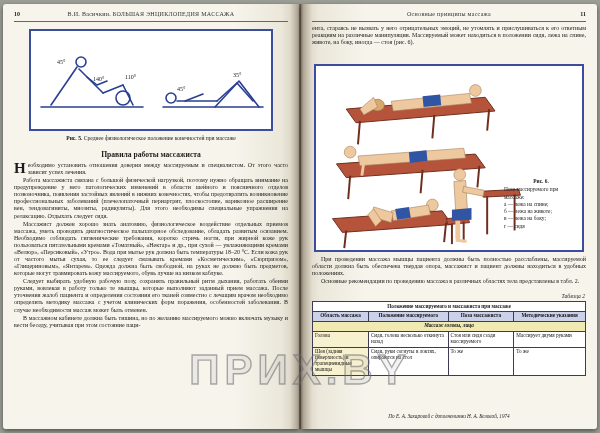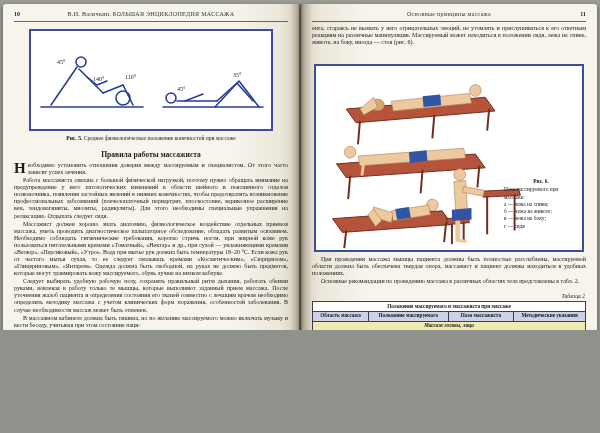--- a/index.html
+++ b/index.html
@@ -1,16 +1,16 @@
 <!DOCTYPE html>
 <html><head>
 <meta charset="utf-8">
 <style>
   html,body{margin:0;padding:0;background:#8f928a;}
-  .stage{position:relative;width:600px;height:330px;background:#9b9e95;overflow:hidden;
+  .stage{position:relative;width:600px;height:433px;background:#9b9e95;overflow:hidden;
          font-family:"Liberation Serif",serif;color:#1c1c1c;}
   .spread{position:absolute;left:3px;top:4px;width:594px;height:425px;}
   .page{position:absolute;top:0;bottom:0;width:296px;box-shadow:0 2px 5px rgba(0,0,0,.5);}
   .page.left{left:0;border-radius:3px 0 0 3px;
       background:linear-gradient(to right,#f7f4ec 78%,#ebe7da 94%,#d2ccbc 100%);}
   .page.right{left:298px;border-radius:0 3px 3px 0;
       background:linear-gradient(to left,#f7f4ec 78%,#ebe7da 94%,#d2ccbc 100%);}
   .gutter{position:absolute;left:287px;top:0;bottom:0;width:22px;pointer-events:none;
       background:linear-gradient(to right,transparent,rgba(70,48,25,.25) 38%,rgba(45,28,12,.5) 50%,rgba(70,48,25,.25) 62%,transparent);}
 

